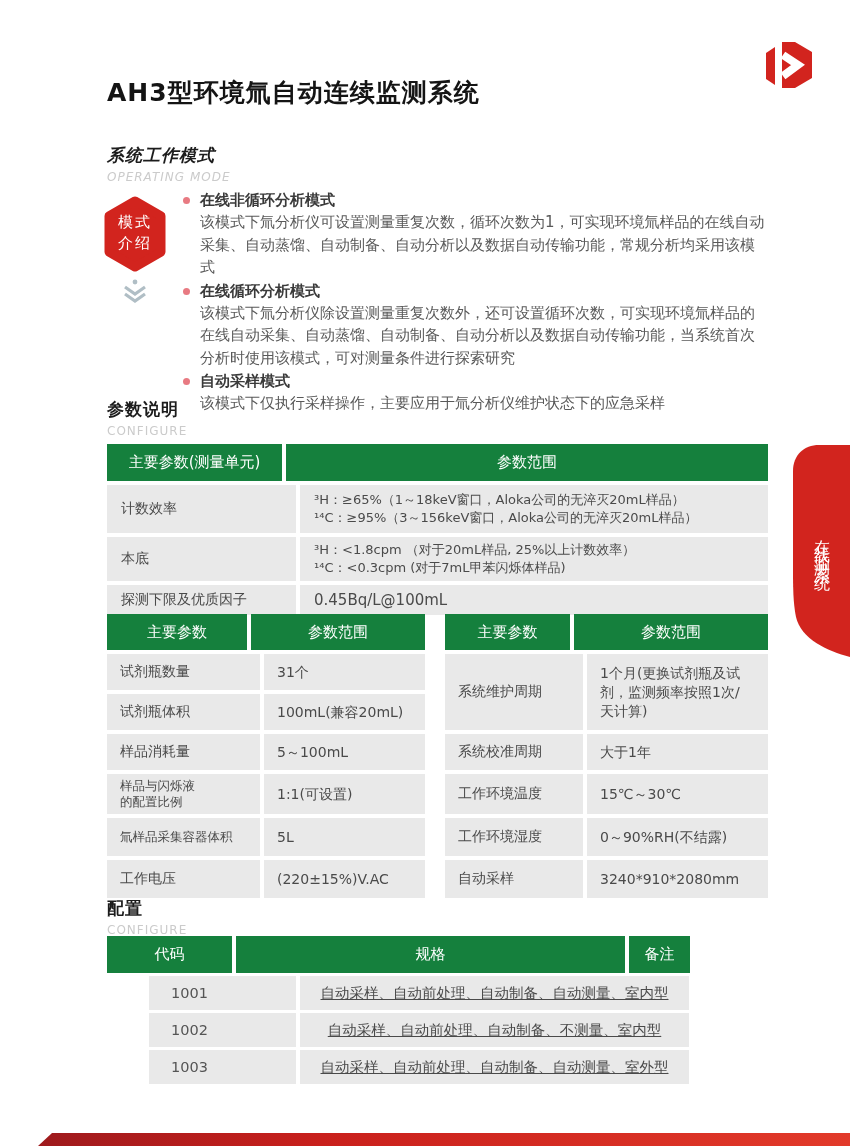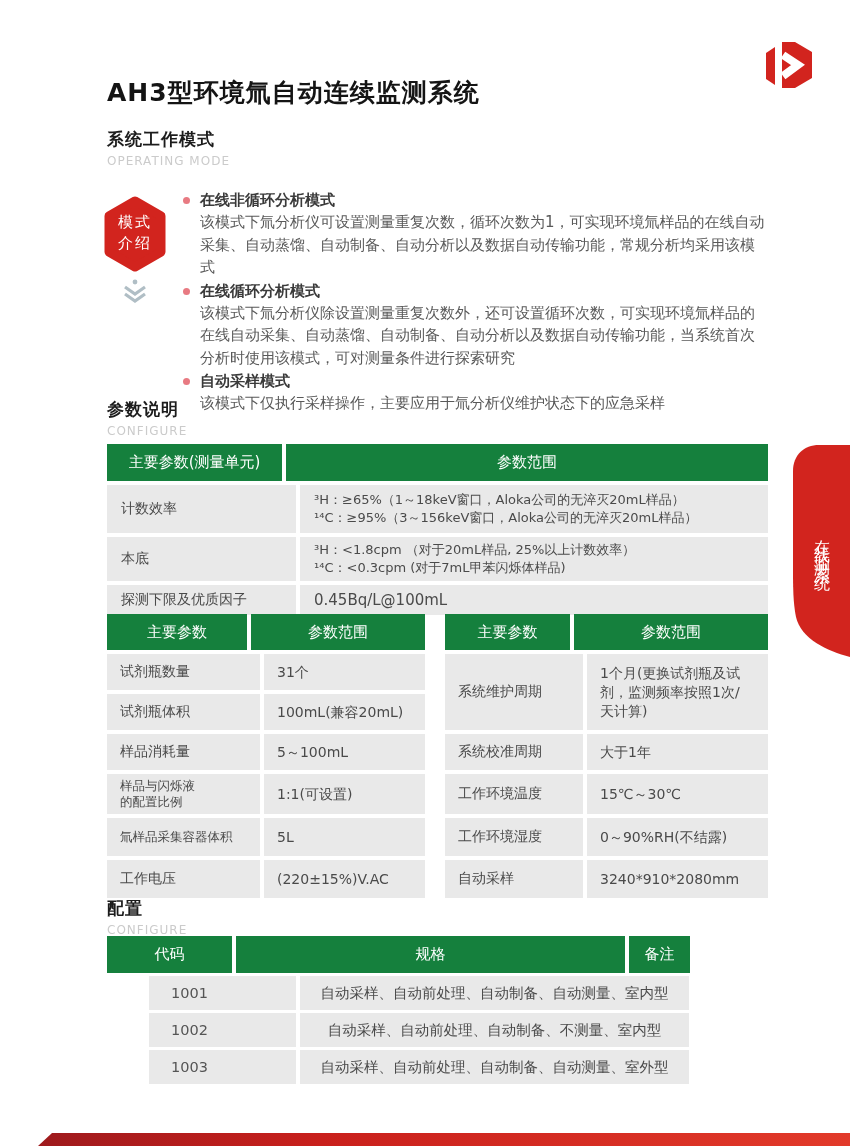--- a/index.html
+++ b/index.html
@@ -7,21 +7,21 @@
   .page{position:relative;width:850px;height:1146px;background:#fff;overflow:hidden;}
 
   
   .page-title{position:absolute;left:107px;top:76px;font-size:25px;font-weight:bold;color:#141414;letter-spacing:1px;}
   .logo{position:absolute;left:762px;top:38px;width:54px;height:54px;}
 
   
   .sec-title{font-size:17px;font-weight:bold;color:#1c1c1c;letter-spacing:1px;}
   .sec-sub{font-size:12px;color:#cbcbcb;letter-spacing:1px;margin-top:3px;}
 
-  .sec1-head{position:absolute;left:107px;top:128px;}
+  .sec1-head{position:absolute;left:107px;top:144px;font-style:italic;}
   .sec2-head{position:absolute;left:107px;top:398px;}
   .sec3-head{position:absolute;left:107px;top:897px;}
 
   
   .badge-wrap{position:absolute;left:102px;top:196px;width:66px;text-align:center;}
   .badge{position:relative;width:66px;height:76px;}
   .badge-text{position:absolute;left:0;top:16px;width:66px;color:#fff;font-size:15px;line-height:21px;letter-spacing:2px;}
   .scroll-icon{margin-top:6px;}
 
   
@@ -75,21 +75,21 @@
   .t3-head{display:flex;height:37px;}
   .t3-head > *{margin-right:4px;}
   .t3-head > *:last-child{margin-right:0;}
   .t3-c1{width:125px;flex:none;}
   .t3-c2{width:389px;flex:none;}
   .t3-c3{flex:1;}
   .t3-row{display:flex;height:34px;margin-top:3px;}
   .t3-row > *{margin-right:4px;}
   .t3-row > *:last-child{margin-right:0;}
   .t3-code{font-size:14.5px;color:#555;padding-left:22px;margin-left:42px;}
-  .t3-spec{font-size:14.5px;color:#4a4a4a;justify-content:center;}
+  .t3-spec{font-size:14.5px;color:#4a4a4a;justify-content:center;text-decoration:underline;}
 
   
   .footer-bar{position:absolute;left:38px;right:0;bottom:0;height:13px;
     background:linear-gradient(90deg,#9e1a1d 0%,#c9201c 35%,#e23a2a 100%);
     clip-path:polygon(14px 0,100% 0,100% 100%,0 100%);}
 </style>
 </head>
 <body>
 
 <div class="page">

